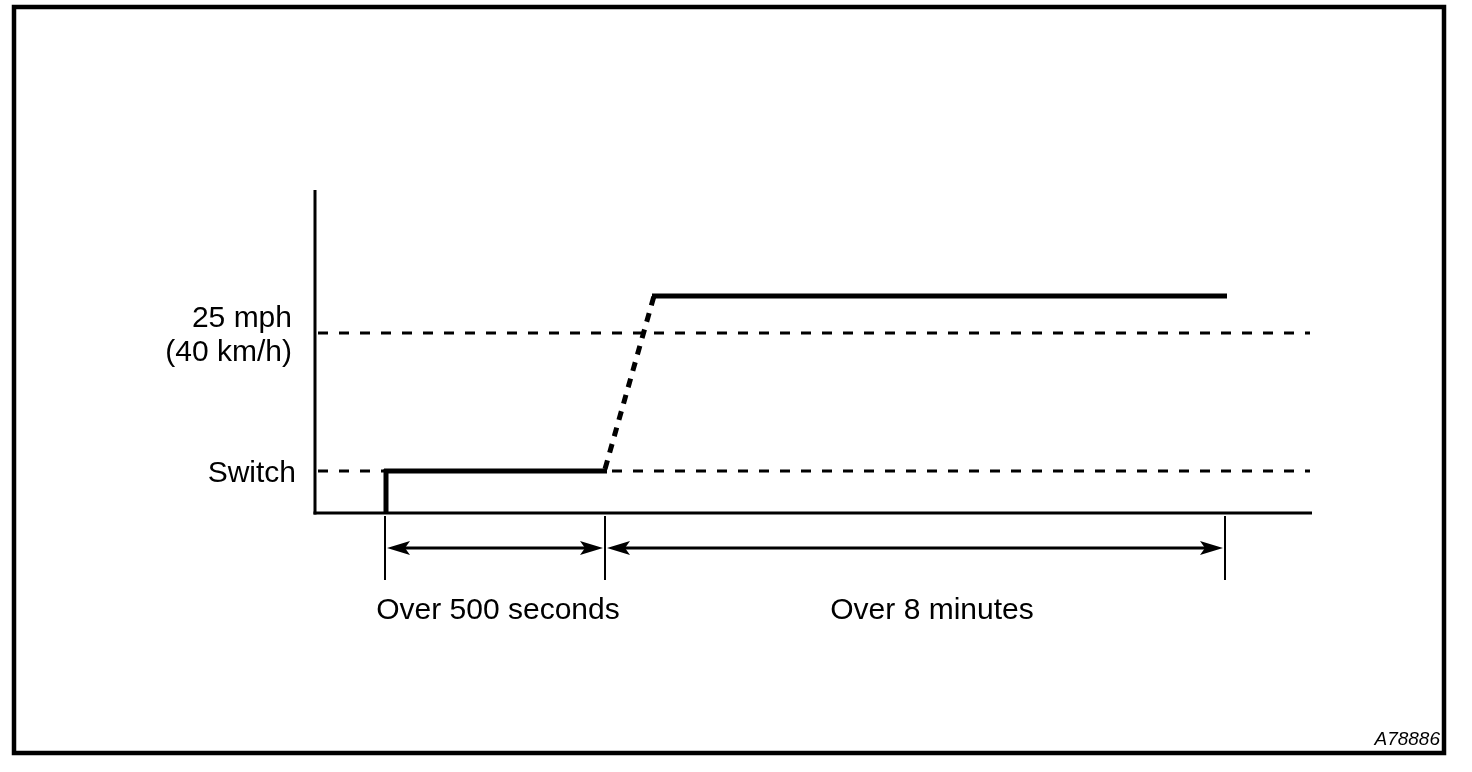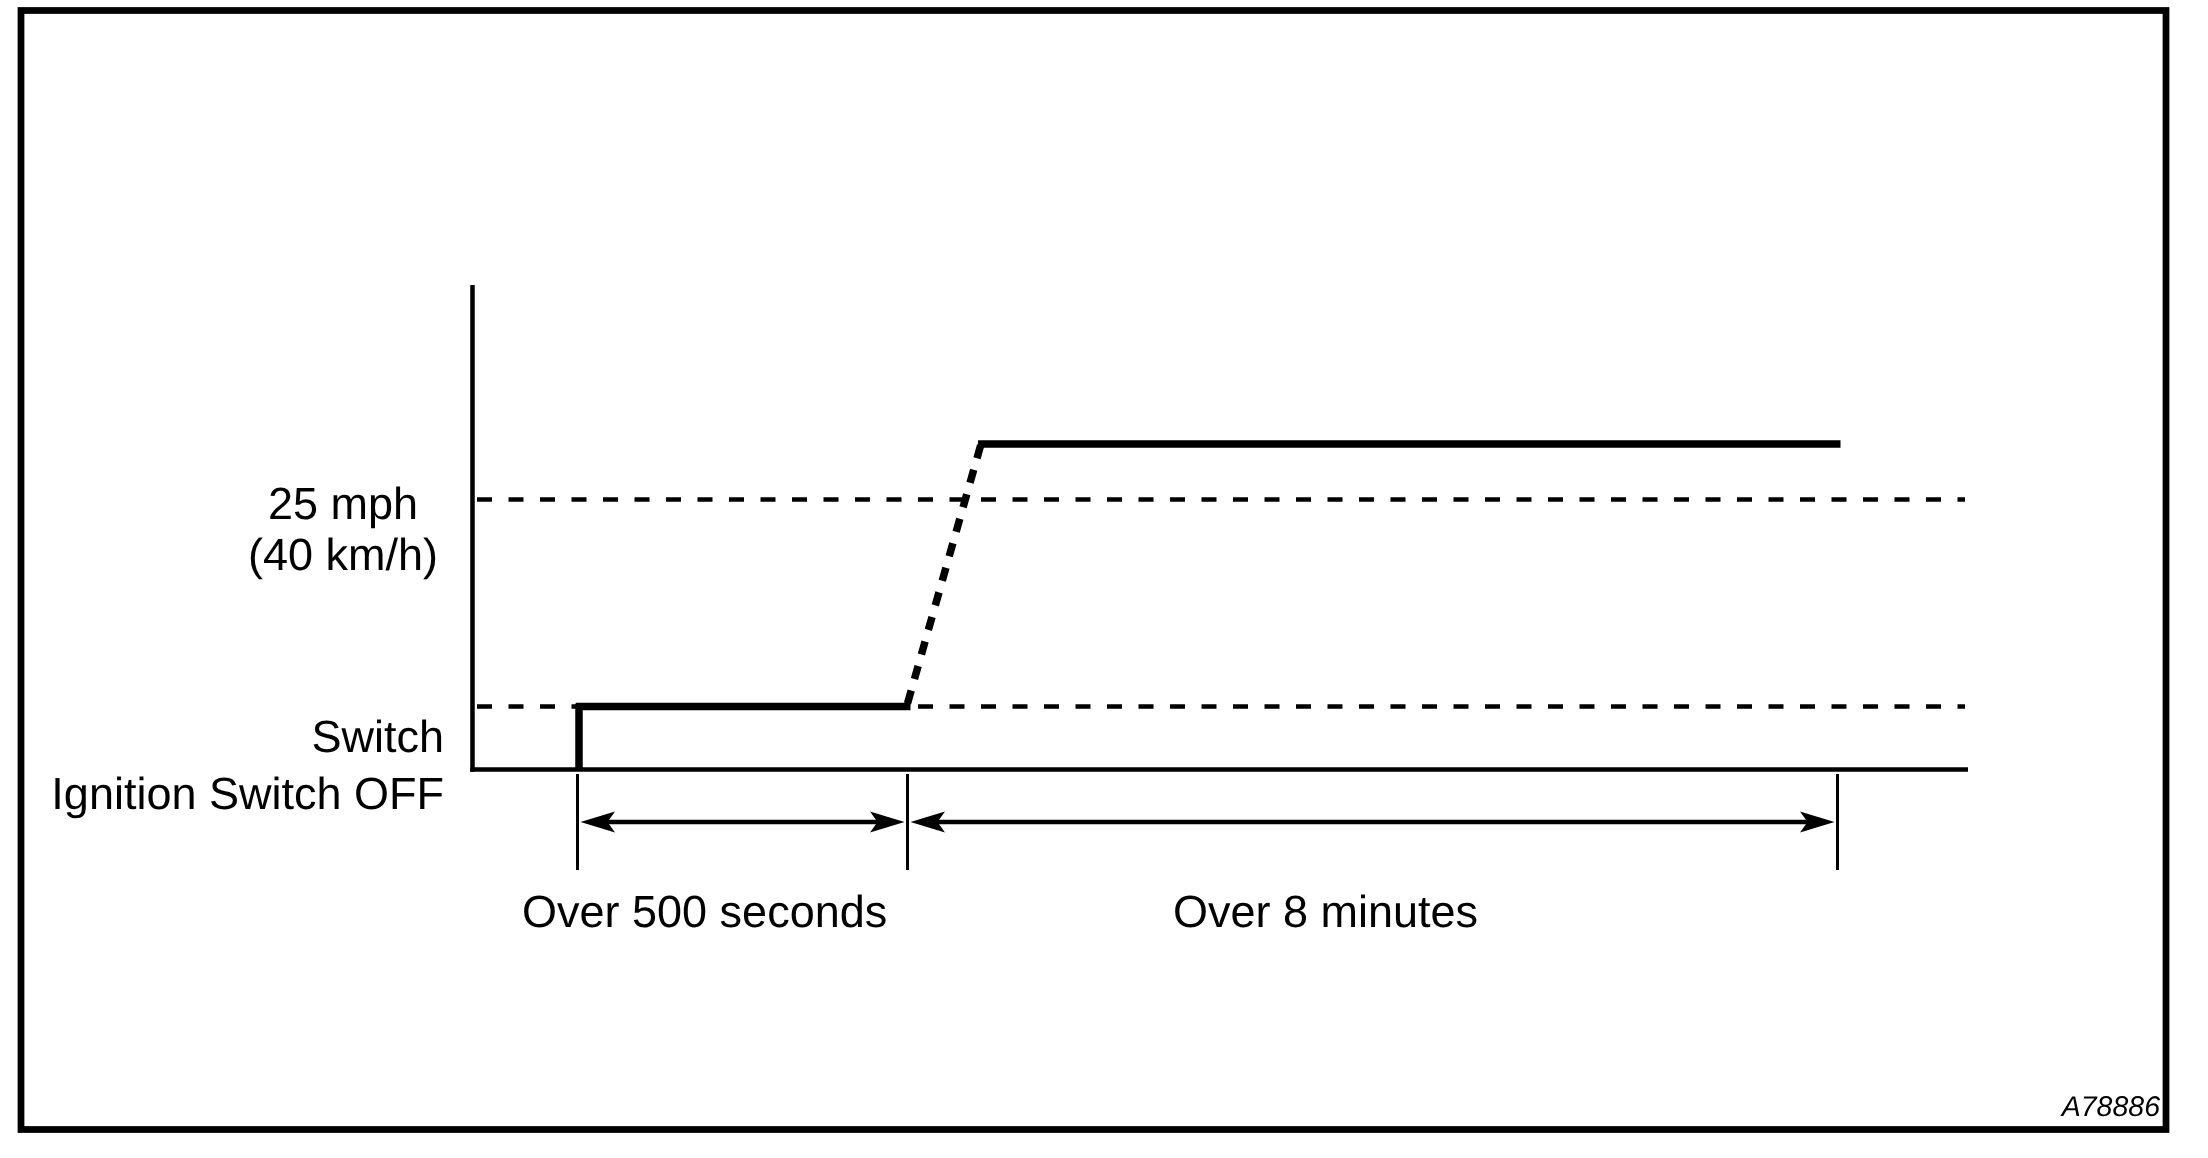--- a/index.html
+++ b/index.html
@@ -21,24 +21,24 @@
     top: 0;
   }
   .lbl {
     position: absolute;
     color: #000000;
     font-size: 30px;
     line-height: 34px;
     white-space: nowrap;
   }
   .lbl-right {
-    text-align: center;
-    margin-top: 20px;
+    text-align: right;
   }
   .lbl-center {
+    text-align: center;
     white-space: nowrap;
   }
   #label-speed-threshold {
     right: 1180px;
     top: 300px;
   }
   #label-idling {
     right: 1176px;
     top: 455px;
   }
@@ -104,21 +104,20 @@
     </g>
   </svg>
 
   <div id="label-speed-threshold" class="lbl lbl-right">
     <div>25 mph</div>
     <div>(40 km/h)</div>
   </div>
 
   <div id="label-idling" class="lbl lbl-right">Switch</div>
 
-  <div id="label-ignition-off" class="lbl lbl-right">Ignition Switch OFF</div>
 
   <div id="label-duration-idle" class="lbl lbl-center">Over 500 seconds</div>
 
   <div id="label-duration-drive" class="lbl lbl-center">Over 8 minutes</div>
 
   <div id="figure-code">A78886</div>
 
 </div>
 
 </body></html>

